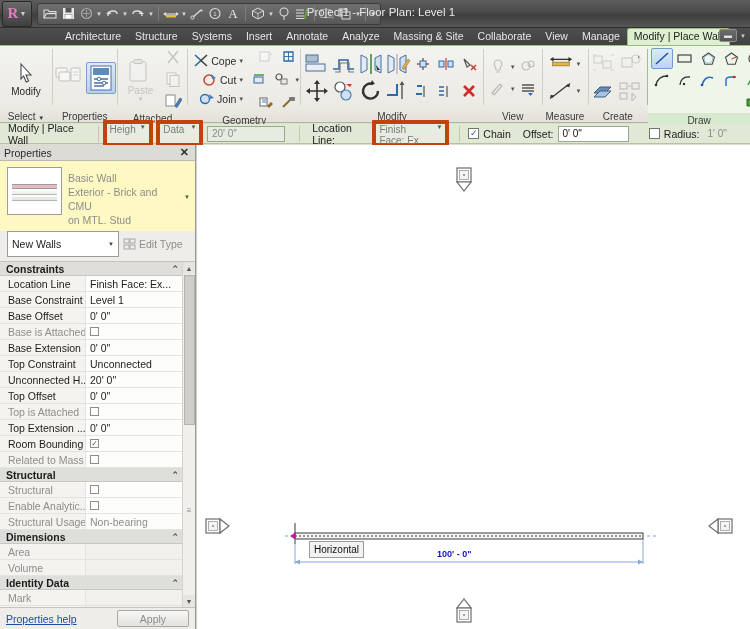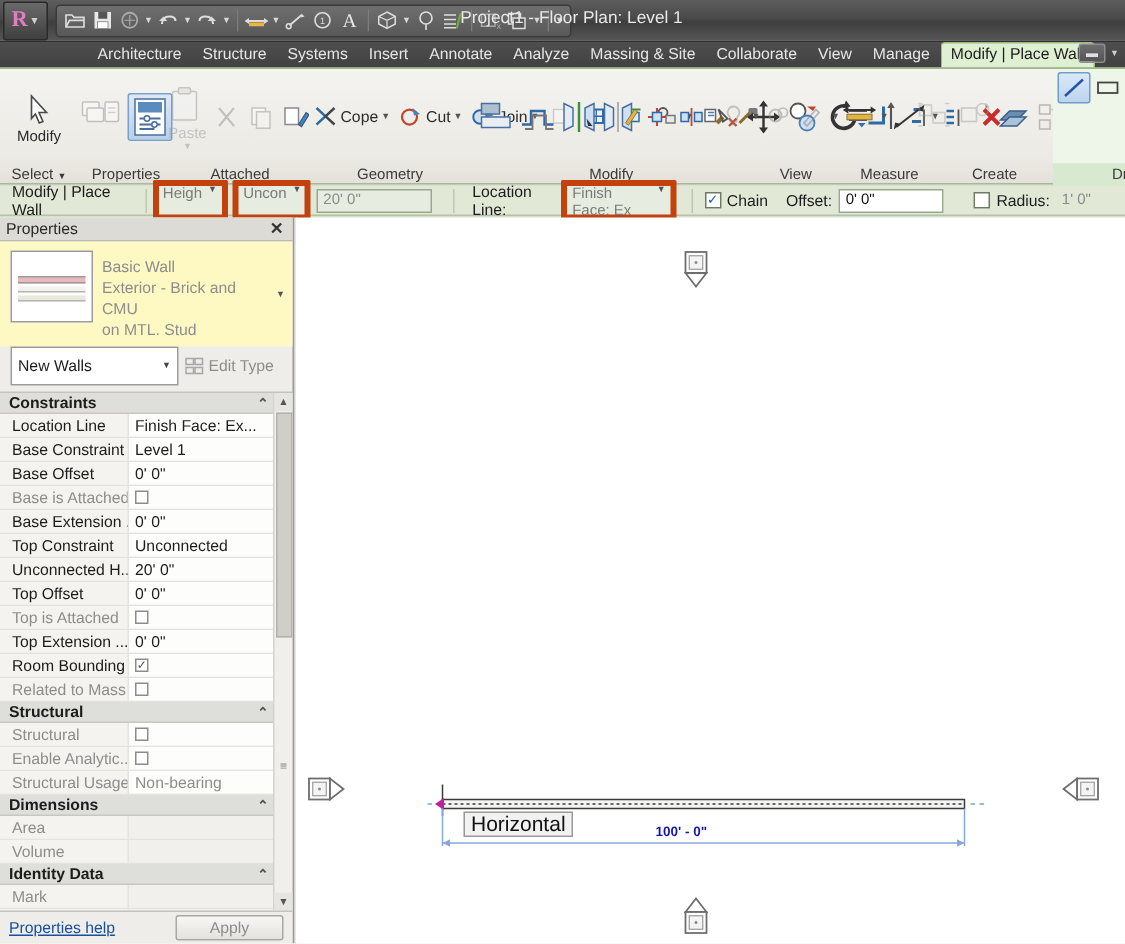--- a/index.html
+++ b/index.html
@@ -91,21 +91,21 @@
 
   .bigbtn {
     width:46px; display:flex; flex-direction:column; align-items:center; justify-content:center;
     padding-top:2px;
   }
   .bigbtn .lbl { font-size:10px; color:#2a2a2a; margin-top:1px; }
   .ico { display:flex; align-items:center; justify-content:center; }
   .smallbtn { display:flex; align-items:center; gap:2px; padding:1px 2px; }
   .smallbtn .lbl { font-size:10.5px; color:#2b2b2b; }
   .caret { font-size:6px; color:#555; }
-  .grid2 { display:flex; gap:1px;align-items:flex-end; }
+  .grid2 { display:flex; flex-direction:column; gap:1px;align-items:flex-end; }
   .gridrow { display:flex; align-items:center; gap:1px; }
   .iconcell { width:26px; height:26px; display:flex; align-items:center; justify-content:center; }
   .iconcell.sm { width:22px; height:21px; }
 
   
   .optbar {
     position:absolute; left:0; top:124px; width:750px; height:20px;
     background:#e1e8d6; border-bottom:1px solid #b6c1a5;
     display:flex; align-items:center; font-size:10.5px; color:#1c1c1c;
   }
@@ -205,21 +205,21 @@
 
   
   .canvas {
     position:absolute; left:197px; top:145px; width:553px; height:484px;
     background:#fff; overflow:hidden;
   }
   .elev-marker { position:absolute; }
   .dim-text { position:absolute; font-size:9px; font-weight:bold; color:#1414b4; }
   .tip-box {
     position:absolute; background:#f2f2f2; border:1px solid #9a9a9a;
-    font-size:14px; color:#111; padding:1px 4px; line-height:13px;text-align:center;
+    font-size:10px; color:#111; padding:1px 4px; line-height:13px;text-align:center;
   }
   .leftgutter {
     position:absolute; left:196px; top:145px; width:2px; height:484px;
     background:#cfcfcf;
   }
 </style>
 </head>
 <body>
 
 <div class="app">
@@ -802,21 +802,21 @@
 
   <div class="optbar">
     <span class="ob-label">Modify | Place Wall</span>
     <div class="ob-sep"></div>
     <div class="ob-combo" style="width:52px;">
       <span class="cv">Heigh</span>
       <span class="cc">▼</span>
     </div>
     <div style="width:4px;"></div>
     <div class="ob-combo" style="width:52px;">
-      <span class="cv">Uncon</span>
+      <span class="cv">Data</span>
       <span class="cc">▼</span>
     </div>
     <div style="width:4px;"></div>
     <div class="ob-field" style="width:88px;">20'  0"</div>
     <div class="ob-sep" style="margin-left:14px;"></div>
     <span class="ob-label" style="padding:0 3px 0 8px;">Location Line:</span>
     <div class="ob-combo" style="width:86px;">
       <span class="cv">Finish Face: Ex</span>
       <span class="cc">▼</span>
     </div>

